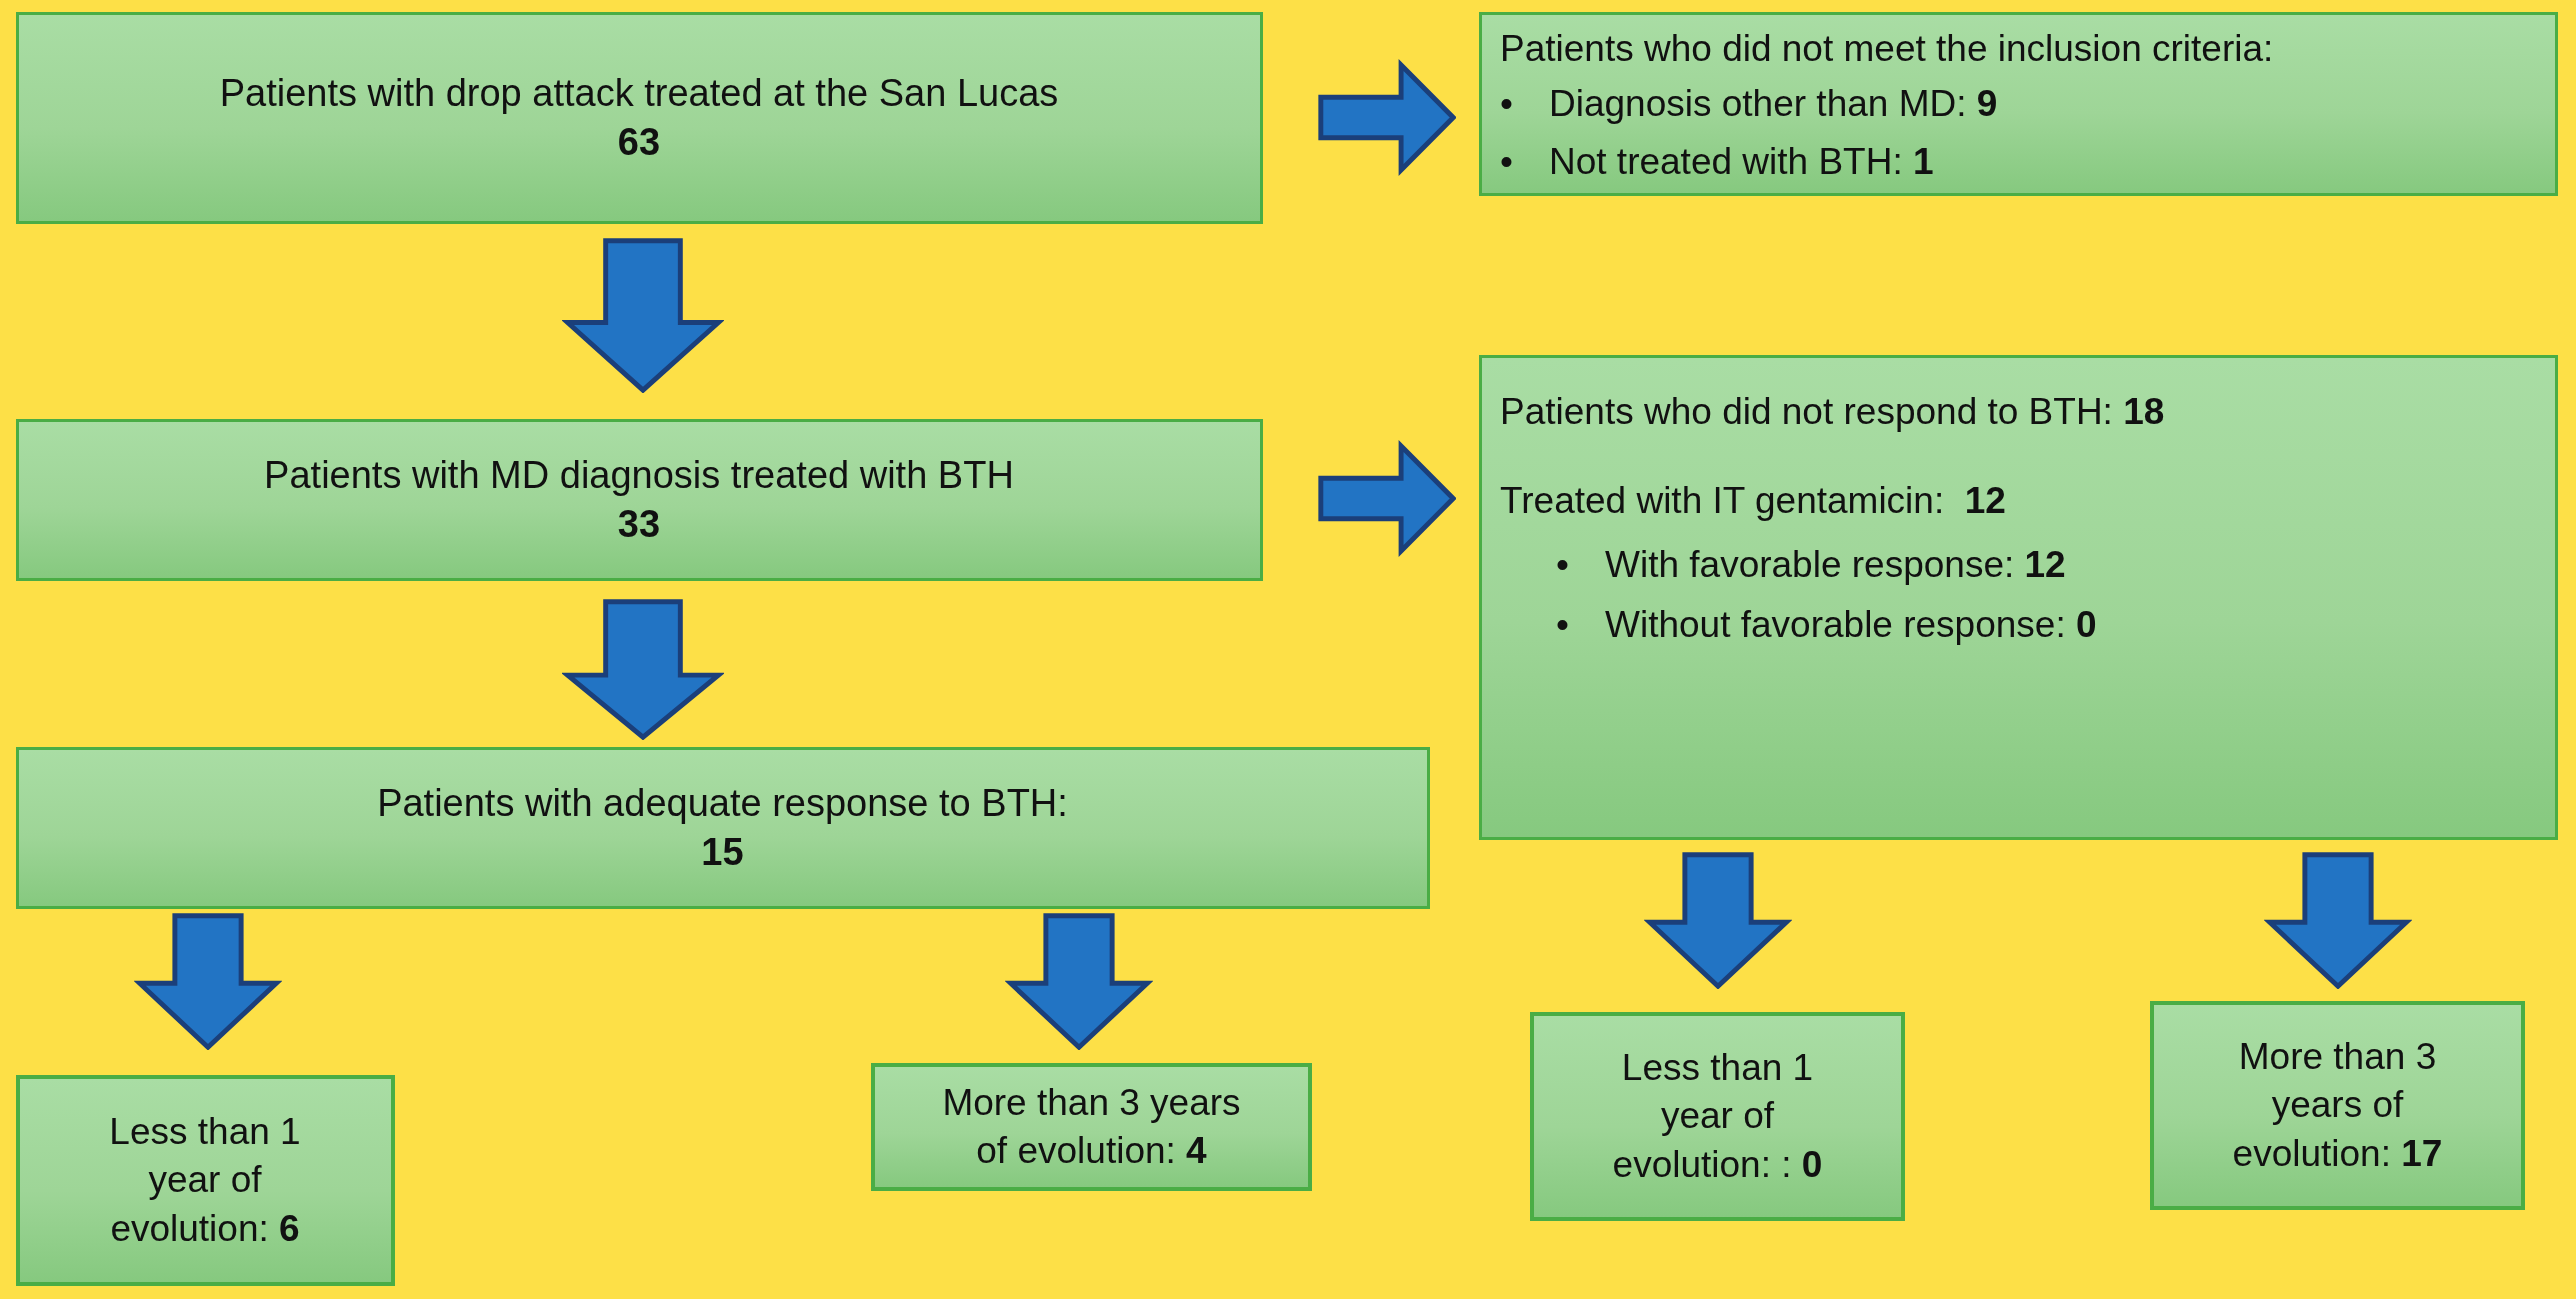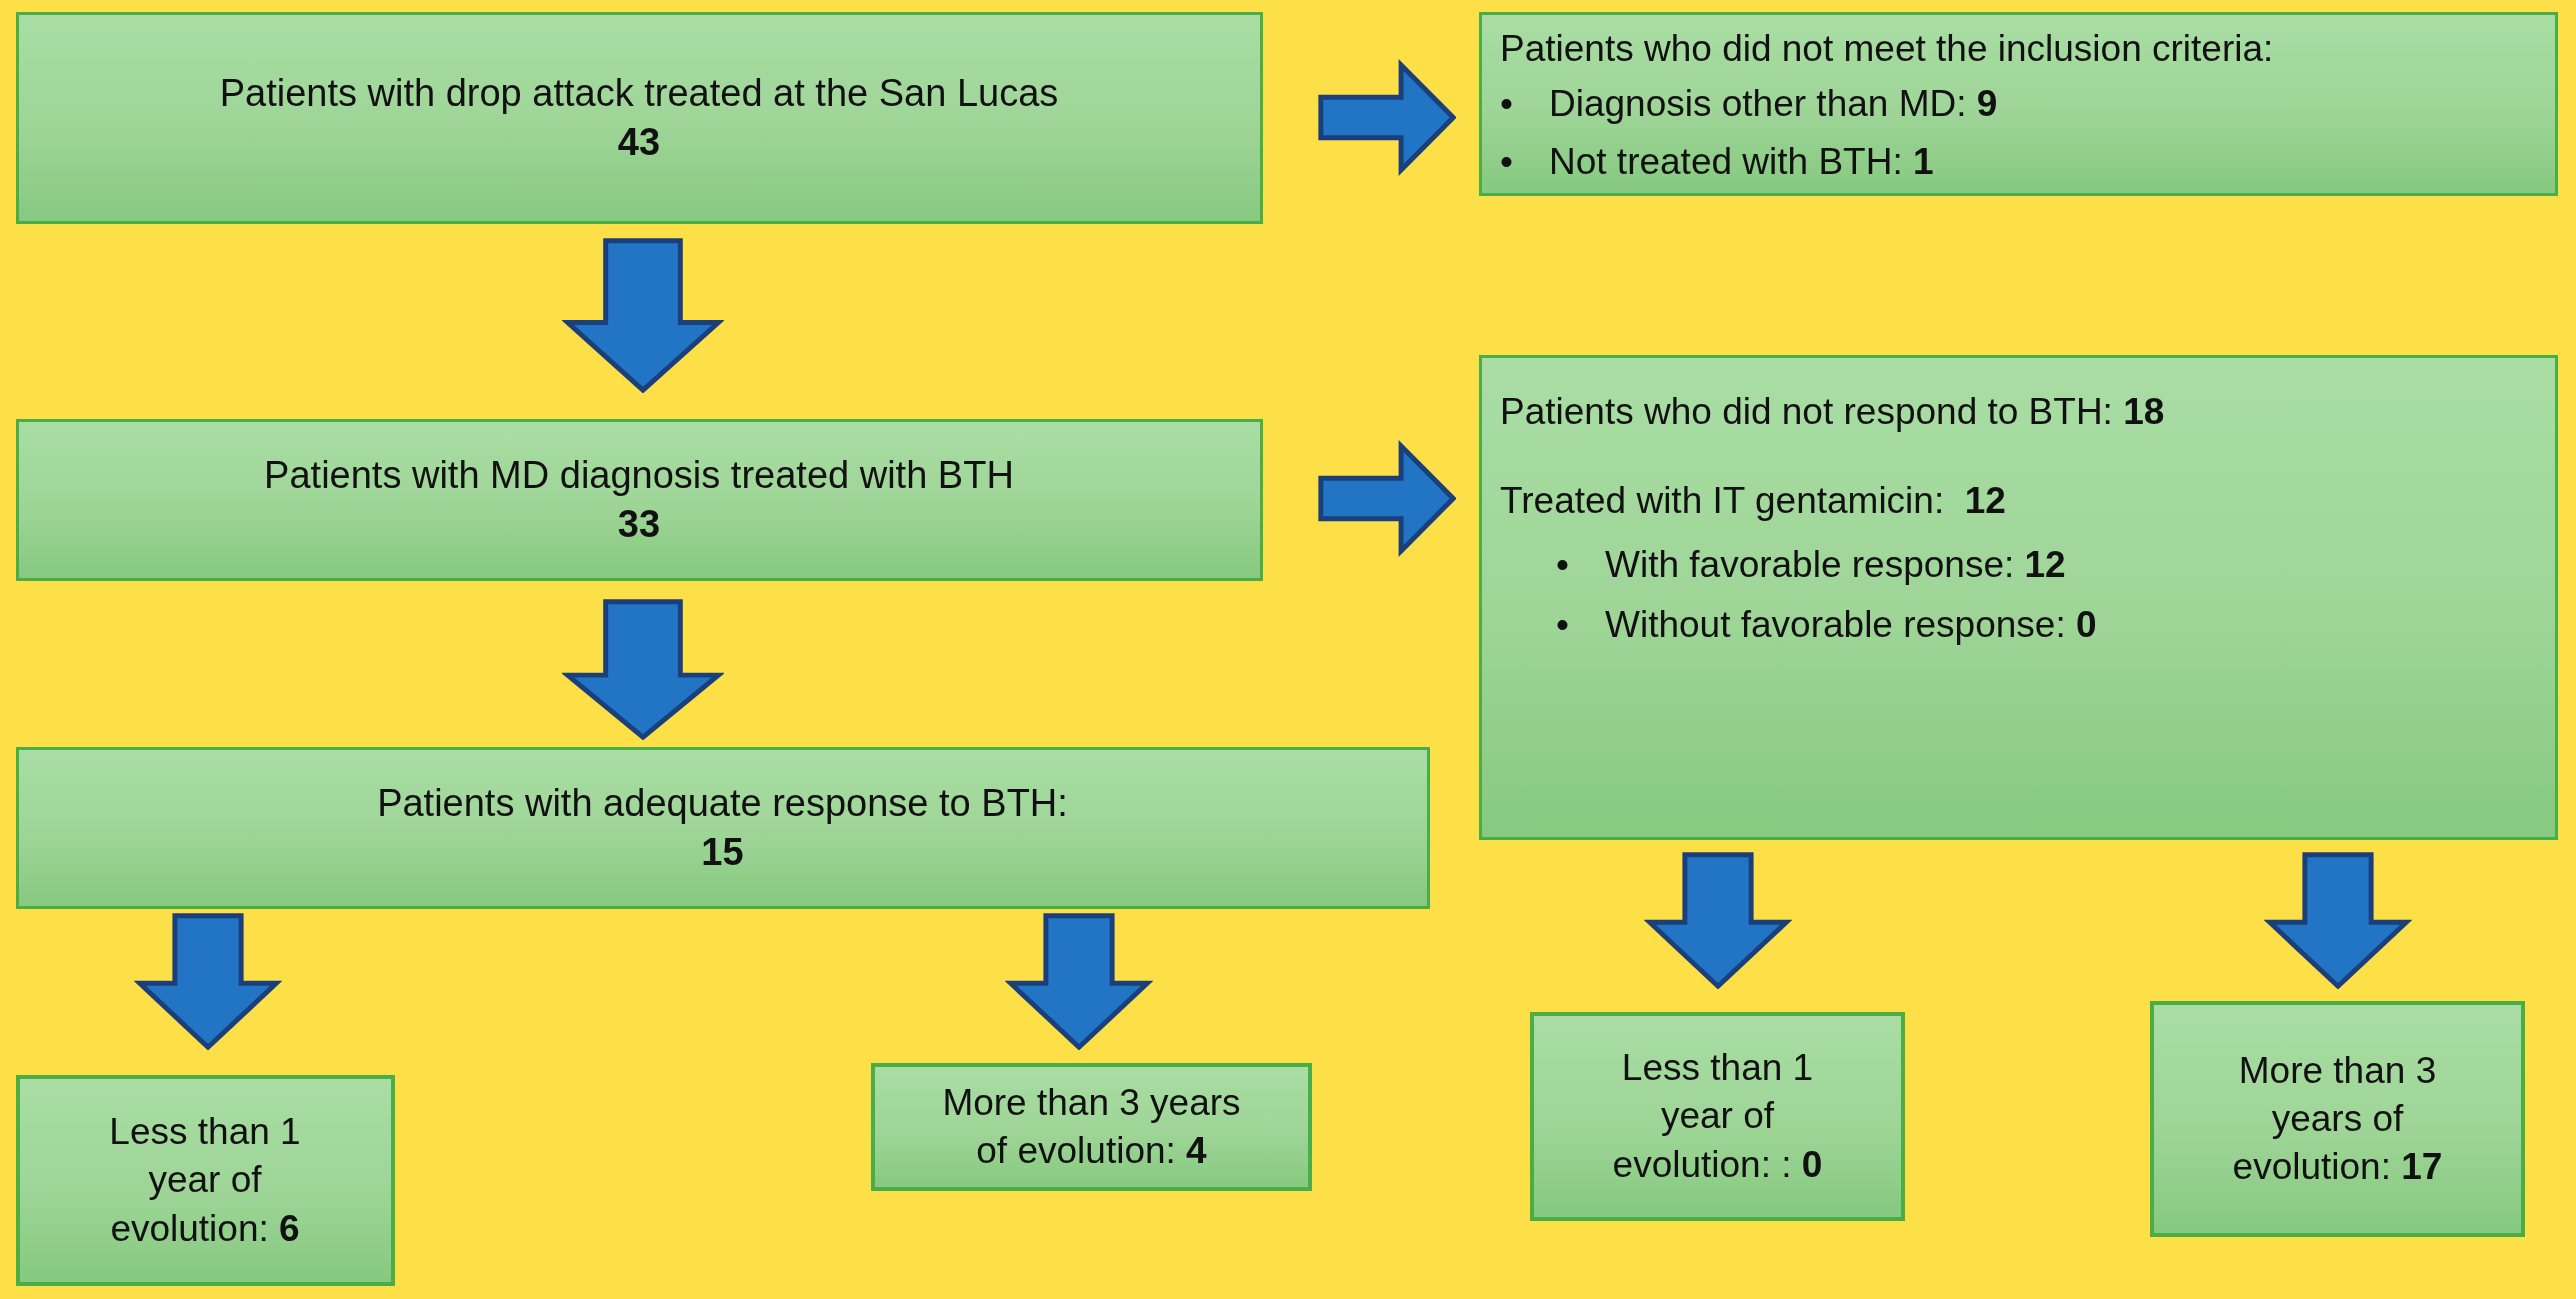--- a/index.html
+++ b/index.html
@@ -64,21 +64,21 @@
   }
   .arrow svg { display: block; width: 100%; height: 100%; }
 </style>
 </head>
 <body>
 
 <div id="canvas">
 
   <div class="node" style="left:15.5px; top:12px; width:1247px; height:212px; padding:0 28px; font-size:38px;">
     <div class="line ctr">Patients with drop attack treated at the San Lucas</div>
-    <div class="line ctr"><b>43</b></div>
+    <div class="line ctr"><b>63</b></div>
   </div>
 
   <div class="arrow" style="left:1318px; top:58px; width:138px; height:119px;">
     <svg viewBox="0 0 196 170" preserveAspectRatio="none">
       <polygon points="4,56 118,56 118,10 192,85 118,160 118,114 4,114" fill="#2274c4" stroke="#1b3f7a" stroke-width="7" stroke-linejoin="miter"></polygon>
     </svg>
   </div>
 
   <div class="node" style="left:1479px; top:12px; width:1079px; height:184px; padding:9.8px 18px; font-size:37px; justify-content:flex-start;">
     <div class="line lft">Patients who did not meet the inclusion criteria:</div>
@@ -168,20 +168,20 @@
     <div class="line ctr">More than 3 years</div>
     <div class="line ctr"><span>of evolution: </span><b>4</b></div>
   </div>
 
   <div class="node tight" style="left:1530px; top:1012px; width:375px; height:209px; padding:0 12.6px; font-size:37px;">
     <div class="line ctr">Less than 1</div>
     <div class="line ctr">year of</div>
     <div class="line ctr"><span>evolution: : </span><b>0</b></div>
   </div>
 
-  <div class="node tight" style="left:2150px; top:1001px; width:375px; height:236px; padding:0 12.6px; font-size:37px;">
+  <div class="node tight" style="left:2150px; top:1001px; width:375px; height:209px; padding:0 12.6px; font-size:37px;">
     <div class="line ctr">More than 3</div>
     <div class="line ctr">years of</div>
     <div class="line ctr"><span>evolution: </span><b>17</b></div>
   </div>
 
 </div>
 
 
 </body></html>

